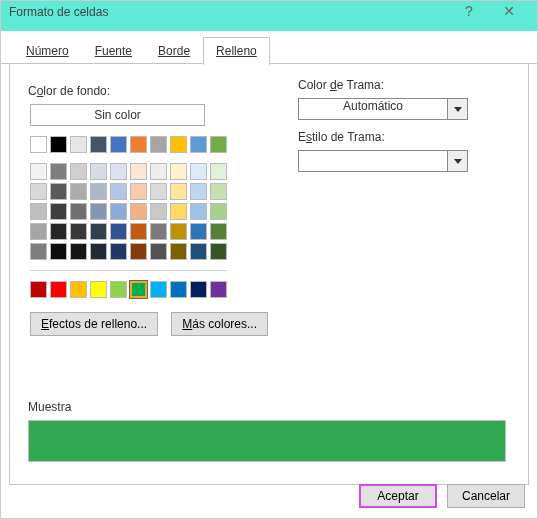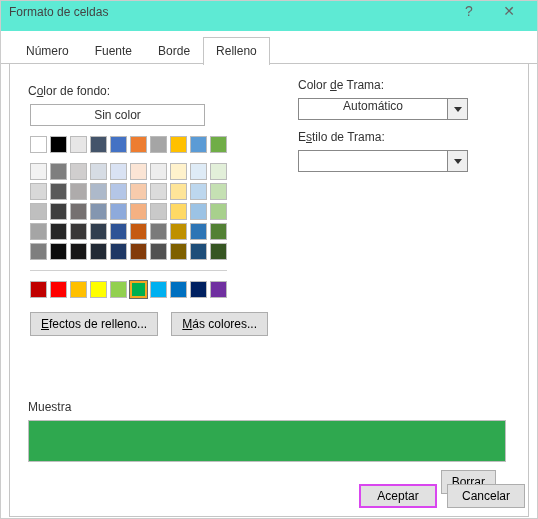--- a/index.html
+++ b/index.html
@@ -28,20 +28,21 @@
     text-align: center;
     color: #666;
     font-size: 14px;
     cursor: pointer;
   }
   .tabbar {
     display: flex;
     align-items: flex-end;
     padding: 6px 12px 0 12px;
     position: relative;
+    text-decoration: underline;
   }
   .tabbar::after {
     content: "";
     position: absolute;
     left: 0; right: 0; bottom: 0;
     height: 1px;
     background: #c5c5c5;
   }
   .tab {
     padding: 6px 12px;
@@ -287,24 +288,19 @@
                 <path d="M0 0 L4 5 L8 0 Z" fill="#333"></path>
               </svg>
         </span>
       </div>
     </div>
   </div>
 
   <div class="sample-label">Muestra</div>
   <div class="sample-box" id="sample" style="background: rgb(47, 168, 79);"></div>
 
-  <div class="footer-clear">
-    <button class="btn">
-      <span class="ul-c">B</span><span>orrar</span>
-    </button>
-  </div>
 </div>
 </div>
 
 <div class="dialog-footer">
   <button class="btn primary">Aceptar</button>
   <button class="btn">Cancelar</button>
 </div>
 
 </body></html>

